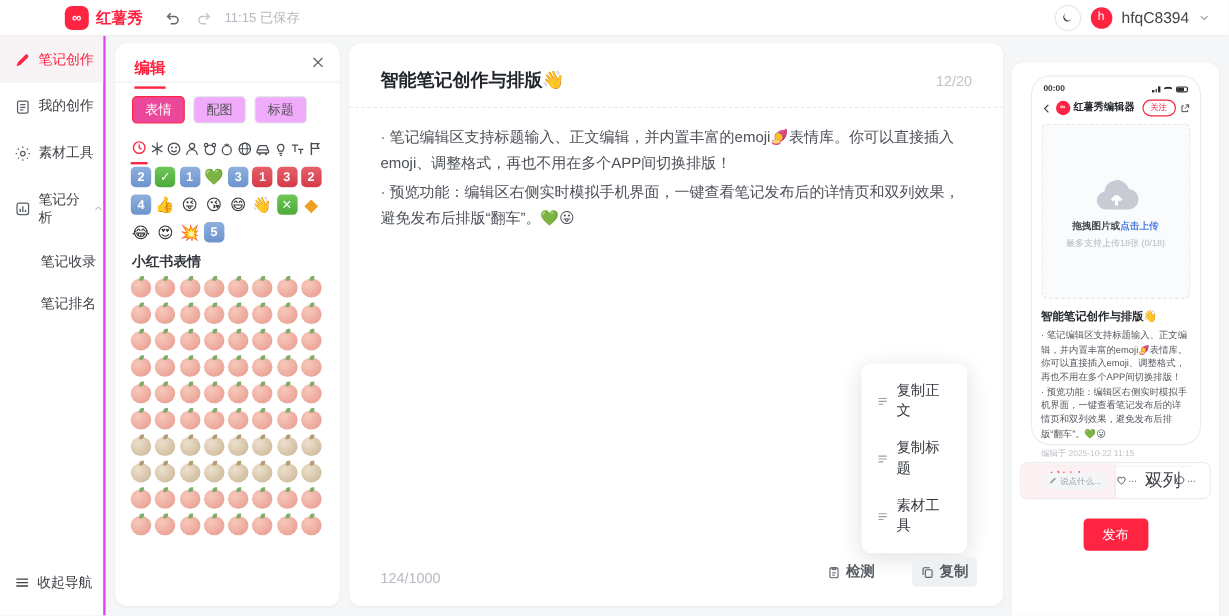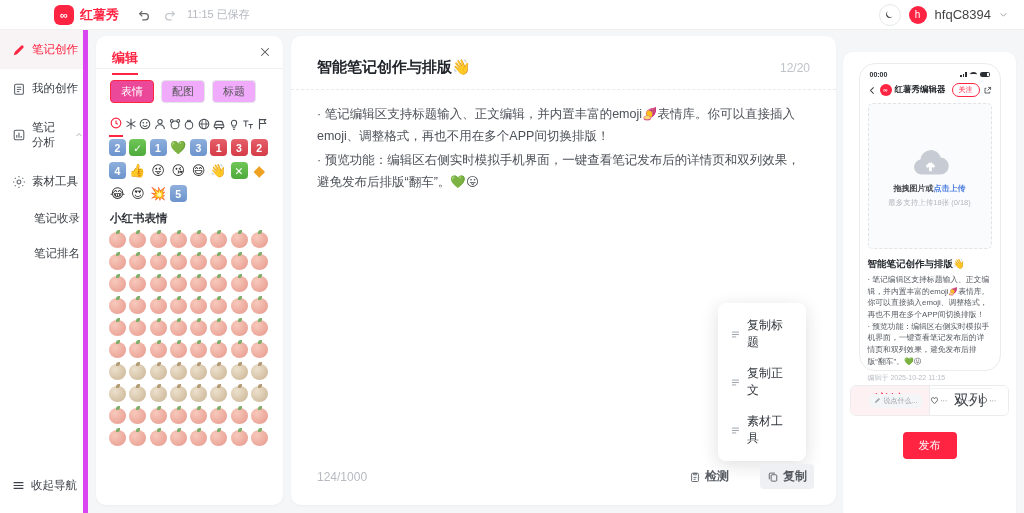--- a/index.html
+++ b/index.html
@@ -15,21 +15,21 @@
   .hist { display:flex; align-items:center; gap:12px; margin-left:18px; color:#666; }
   .hist .dis { color:#c4c7cc; }
   .save-status { font-size:11px; color:#b4b8bf; margin-left:10px; }
   .top-right { margin-left:auto; display:flex; align-items:center; gap:8px; margin-right:16px; }
   .theme-btn { width:22px; height:22px; border:1px solid #e7e8ea; border-radius:50%; display:flex; align-items:center; justify-content:center; color:#3a3f46; background:#fff; }
   .avatar { width:18px; height:18px; border-radius:50%; background:#ff2442; color:#fff; font-size:10px; display:flex; align-items:center; justify-content:center; }
   .uname { font-size:13px; color:#444; }
   .chev { color:#999; }
 
   
-  .sidebar { position:absolute; top:30px; left:0; width:88px; height:483px; background:#fff; border-right:5px solid #d946ef; }
+  .sidebar { position:absolute; top:30px; left:0; width:88px; height:483px; background:#fff; border-right:2px solid #d946ef; }
   .side-item { display:flex; align-items:center; gap:6px; padding:12px 0 12px 12px; font-size:11.5px; color:#3c4046; cursor:pointer; }
   .side-item .sic { color:#5a5f66; }
   .side-item.active { background:#f8f3f5; color:#ff2442; }
   .side-item.active .sic { color:#ff2442; }
   .side-item .exp { margin-left:4px; color:#9aa0a8; }
   .side-sub { padding:10px 0 10px 34px; font-size:11.5px; color:#3c4046; cursor:pointer; }
   .side-collapse { position:absolute; bottom:10px; left:0; width:100%; display:flex; align-items:center; gap:6px; padding:10px 0 10px 12px; font-size:11.5px; color:#3c4046; cursor:pointer; }
 
   
   .card { position:absolute; background:#fff; border-radius:10px; box-shadow:0 1px 3px rgba(20,24,32,.04); }
@@ -57,21 +57,21 @@
   span.blob:nth-of-type(n+49):nth-of-type(-n+64) { background:radial-gradient(circle at 35% 32%,#ece0cd,#ccb location#a78f6e); background:radial-gradient(circle at 35% 32%,#ece0cd,#c9b391); }
   span.blob:nth-of-type(n+49):nth-of-type(-n+64)::after { background:#b29b75; }
 
   
   .editor-card { left:291px; top:36px; width:545px; height:469px; }
   .ed-titlerow { display:flex; align-items:center; padding:22px 26px 12px 26px; border-bottom:1px dashed #e9eaec; margin:0; }
   .ed-title { font-size:15px; font-weight:bold; color:#22262c; flex:1; outline:none; }
   .ed-count { font-size:12px; color:#c0c3c9; }
   .ed-body { padding:14px 26px; font-size:12.5px; color:#4d5158; line-height:1.75; outline:none; }
   .ed-body p { margin-bottom:2px; }
-  .ed-foot { position:absolute; left:26px; right:22px; bottom:16px; display:flex; align-items:center; }
+  .ed-foot { position:absolute; left:26px; right:22px; bottom:16px; display:flex; align-items:flex-end; }
   .ed-charcount { font-size:12px; color:#b7bac0; }
   .ed-actions { margin-left:auto; display:flex; align-items:center; gap:24px;font-weight:bold; }
   .tool-btn { display:flex; align-items:center; gap:4px; font-size:12px; color:#565b62; cursor:pointer; border-radius:4px; padding:4px 7px; }
   .tool-btn.lit { background:#eef0f3; }
   .copy-menu { position:absolute; right:30px; bottom:44px; width:88px; background:#fff; border-radius:8px; box-shadow:0 4px 18px rgba(25,30,40,.14); padding:7px 6px; }
   .cmi { display:flex; align-items:center; gap:6px; font-size:12px; color:#33373d; padding:7px 6px; border-radius:5px; cursor:pointer; }
   .cmi .mic { color:#9aa0a8; }
 
   
   .preview-card { left:843px; top:52px; width:173px; height:469px; }
@@ -159,39 +159,39 @@
         <svg width="14" height="14" viewBox="0 0 16 16">
           <rect x="3" y="2.5" width="10" height="11.5" rx="1.5" fill="none" stroke="currentColor" stroke-width="1.2"></rect>
           <path d="M5.5 6h5M5.5 8.5h5M5.5 11h3" stroke="currentColor" stroke-width="1.1"></path>
         </svg>
       </span>
     <span>我的创作</span>
   </div>
   <div class="side-item">
     <span class="sic">
         <svg width="14" height="14" viewBox="0 0 16 16">
+          <circle cx="8" cy="8" r="2.2" fill="none" stroke="currentColor" stroke-width="1.2"></circle>
+          <path d="M8 2.6V1.2M8 14.8v-1.4M13.4 8h1.4M1.2 8h1.4M11.8 4.2l1-1M3.2 12.8l1-1M11.8 11.8l1 1M3.2 3.2l1 1" stroke="currentColor" stroke-width="1.2"></path>
+        </svg>
+      </span>
+    <span>素材工具</span>
+  </div>
+  <div class="side-item">
+    <span class="sic">
+        <svg width="14" height="14" viewBox="0 0 16 16">
           <rect x="2.5" y="2.5" width="11" height="11" rx="2" fill="none" stroke="currentColor" stroke-width="1.2"></rect>
           <path d="M5.5 11V8M8 11V5.5M10.5 11V9" stroke="currentColor" stroke-width="1.3"></path>
         </svg>
       </span>
     <span>笔记分析</span>
     <span class="exp">
         <svg width="8" height="8" viewBox="0 0 16 16">
           <path d="M3 10l5-5 5 5" fill="none" stroke="currentColor" stroke-width="1.6"></path>
         </svg>
       </span>
-  </div>
-  <div class="side-item">
-    <span class="sic">
-        <svg width="14" height="14" viewBox="0 0 16 16">
-          <circle cx="8" cy="8" r="2.2" fill="none" stroke="currentColor" stroke-width="1.2"></circle>
-          <path d="M8 2.6V1.2M8 14.8v-1.4M13.4 8h1.4M1.2 8h1.4M11.8 4.2l1-1M3.2 12.8l1-1M11.8 11.8l1 1M3.2 3.2l1 1" stroke="currentColor" stroke-width="1.2"></path>
-        </svg>
-      </span>
-    <span>素材工具</span>
   </div>
   <div class="side-sub">笔记收录</div>
   <div class="side-sub">笔记排名</div>
   <div class="side-collapse">
     <span>
         <svg width="13" height="13" viewBox="0 0 16 16">
           <path d="M2 4.5h12M2 8h12M2 11.5h12" stroke="currentColor" stroke-width="1.4"></path>
         </svg>
       </span>
     <span>收起导航</span>
@@ -402,29 +402,29 @@
     <p>· 笔记编辑区支持标题输入、正文编辑，并内置丰富的emoji🍠表情库。你可以直接插入emoji、调整格式，再也不用在多个APP间切换排版！</p>
     <p>· 预览功能：编辑区右侧实时模拟手机界面，一键查看笔记发布后的详情页和双列效果，避免发布后排版“翻车”。💚😛</p>
   </div>
   <div class="copy-menu">
     <div class="cmi">
       <span class="mic">
           <svg width="11" height="11" viewBox="0 0 16 16">
             <path d="M3 4.5h10M3 8h10M3 11.5h6" stroke="currentColor" stroke-width="1.4"></path>
           </svg>
         </span>
-      <span>复制标题</span>
+      <span>复制正文</span>
     </div>
     <div class="cmi">
       <span class="mic">
           <svg width="11" height="11" viewBox="0 0 16 16">
             <path d="M3 4.5h10M3 8h10M3 11.5h6" stroke="currentColor" stroke-width="1.4"></path>
           </svg>
         </span>
-      <span>复制正文</span>
+      <span>复制标题</span>
     </div>
     <div class="cmi">
       <span class="mic">
           <svg width="11" height="11" viewBox="0 0 16 16">
             <path d="M3 4.5h10M3 8h10M3 11.5h6" stroke="currentColor" stroke-width="1.4"></path>
           </svg>
         </span>
       <span>素材工具</span>
     </div>
   </div>

